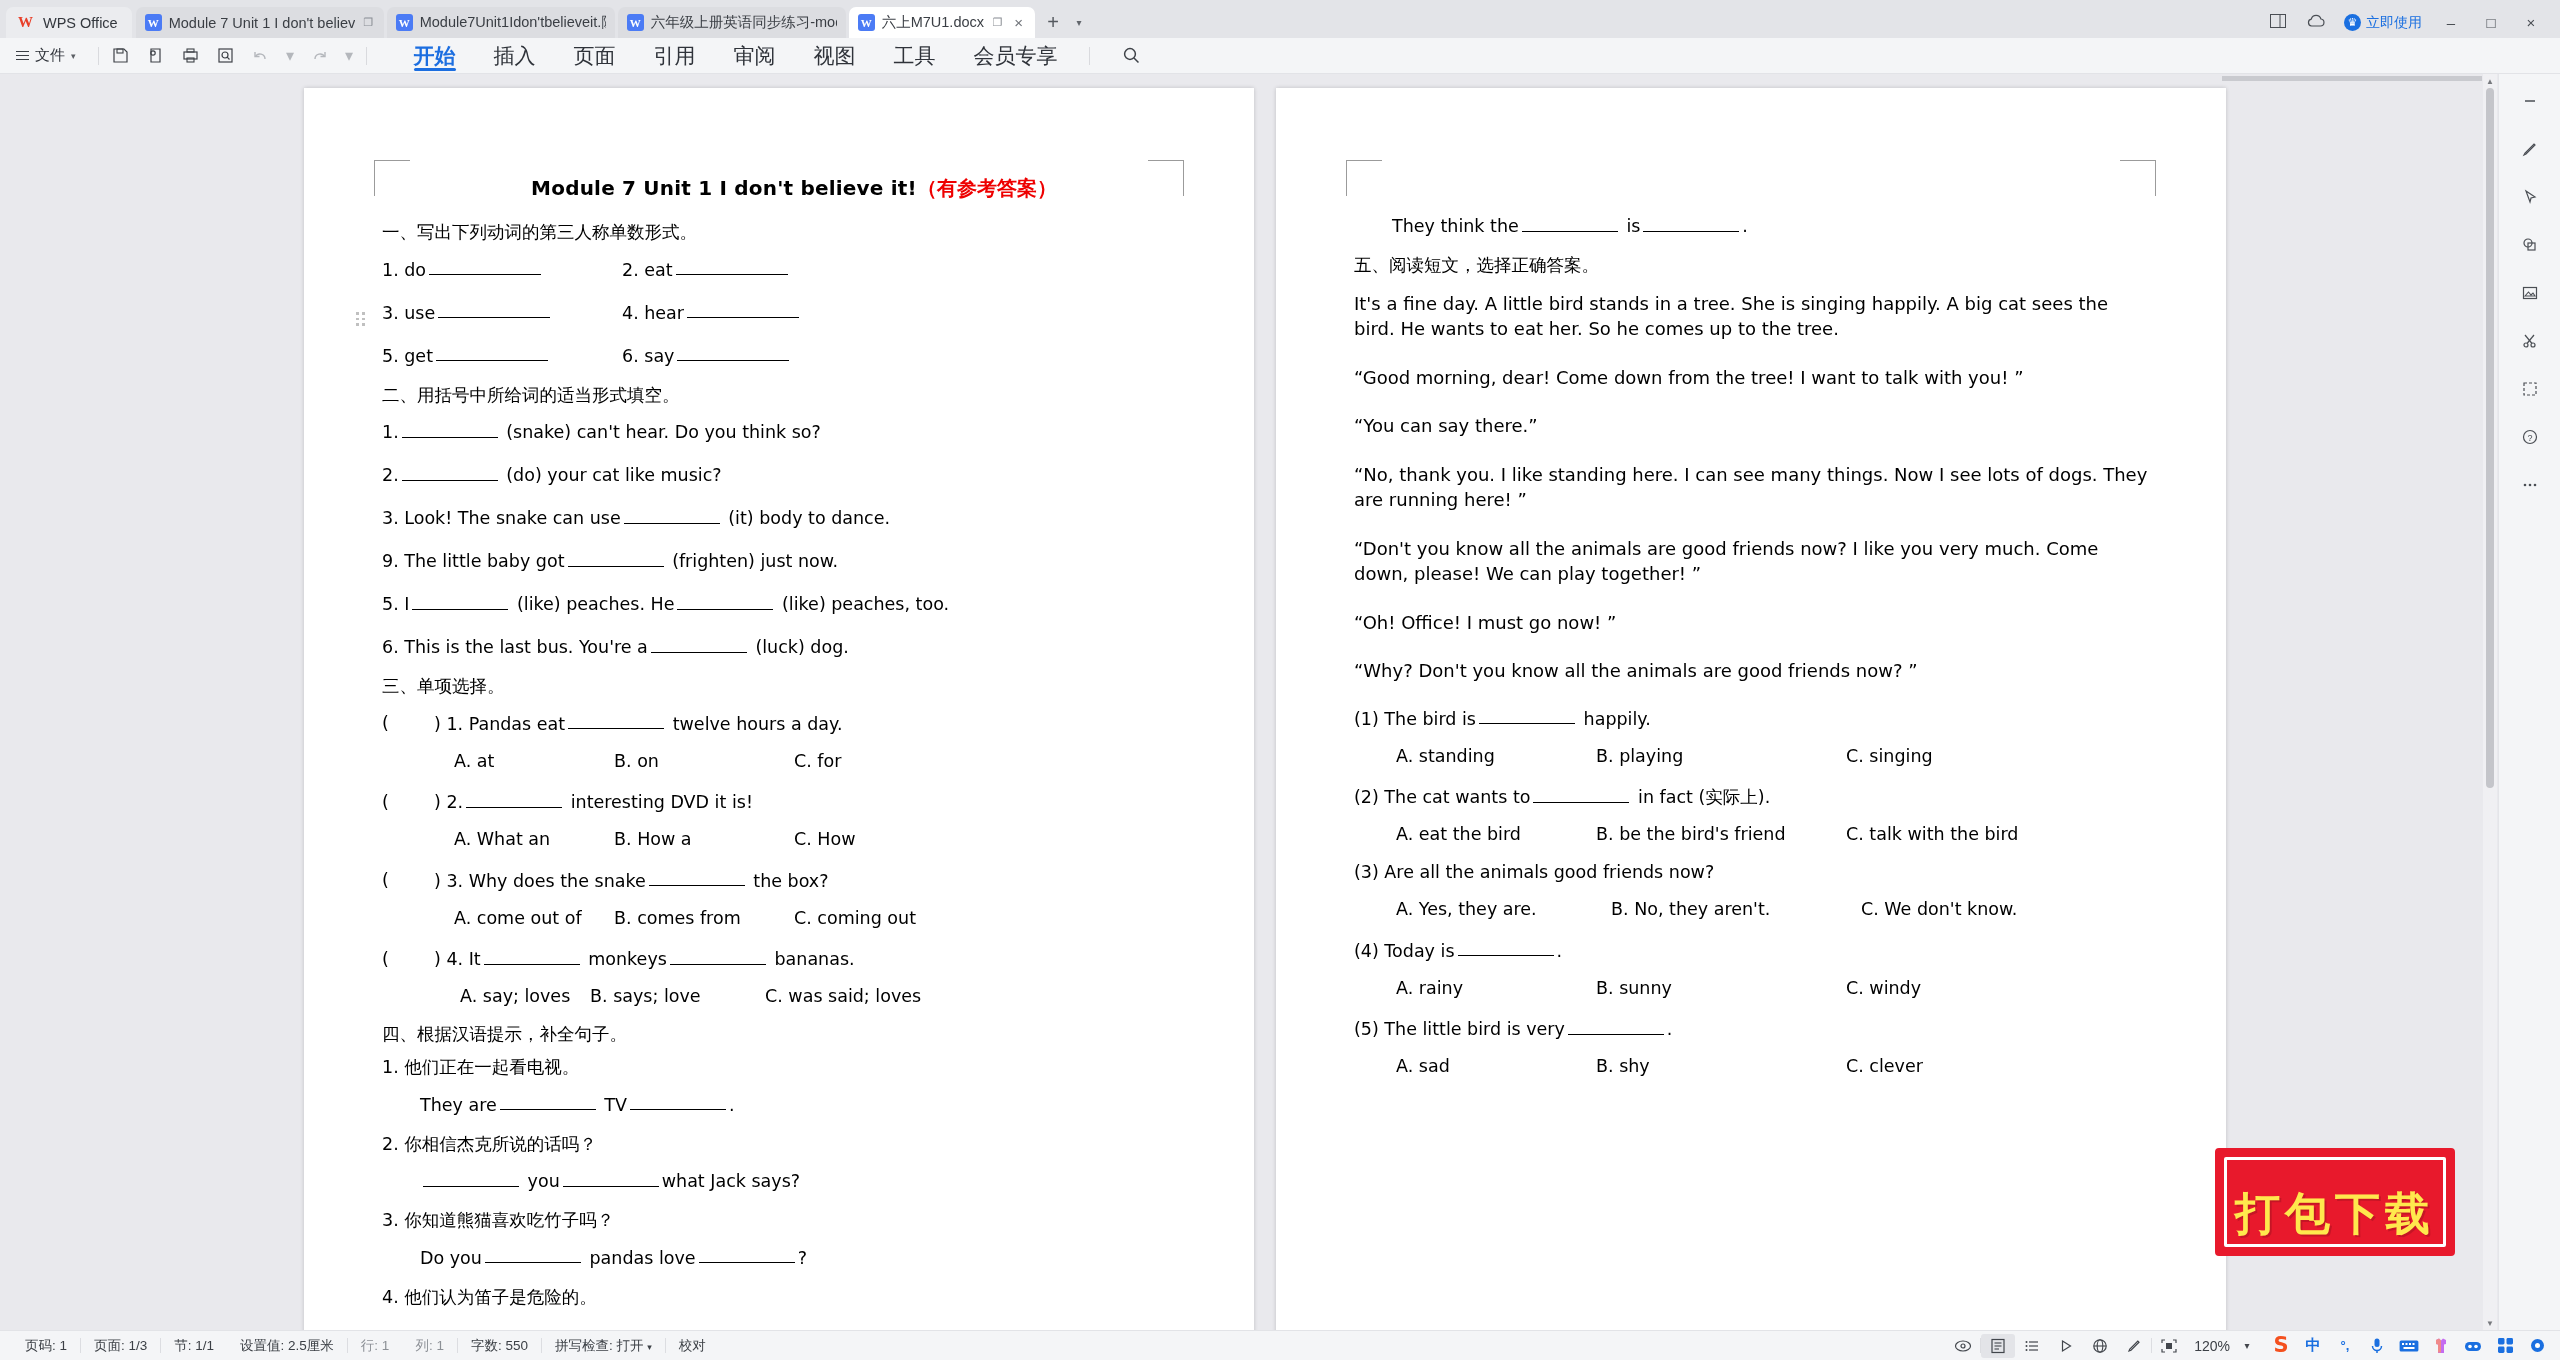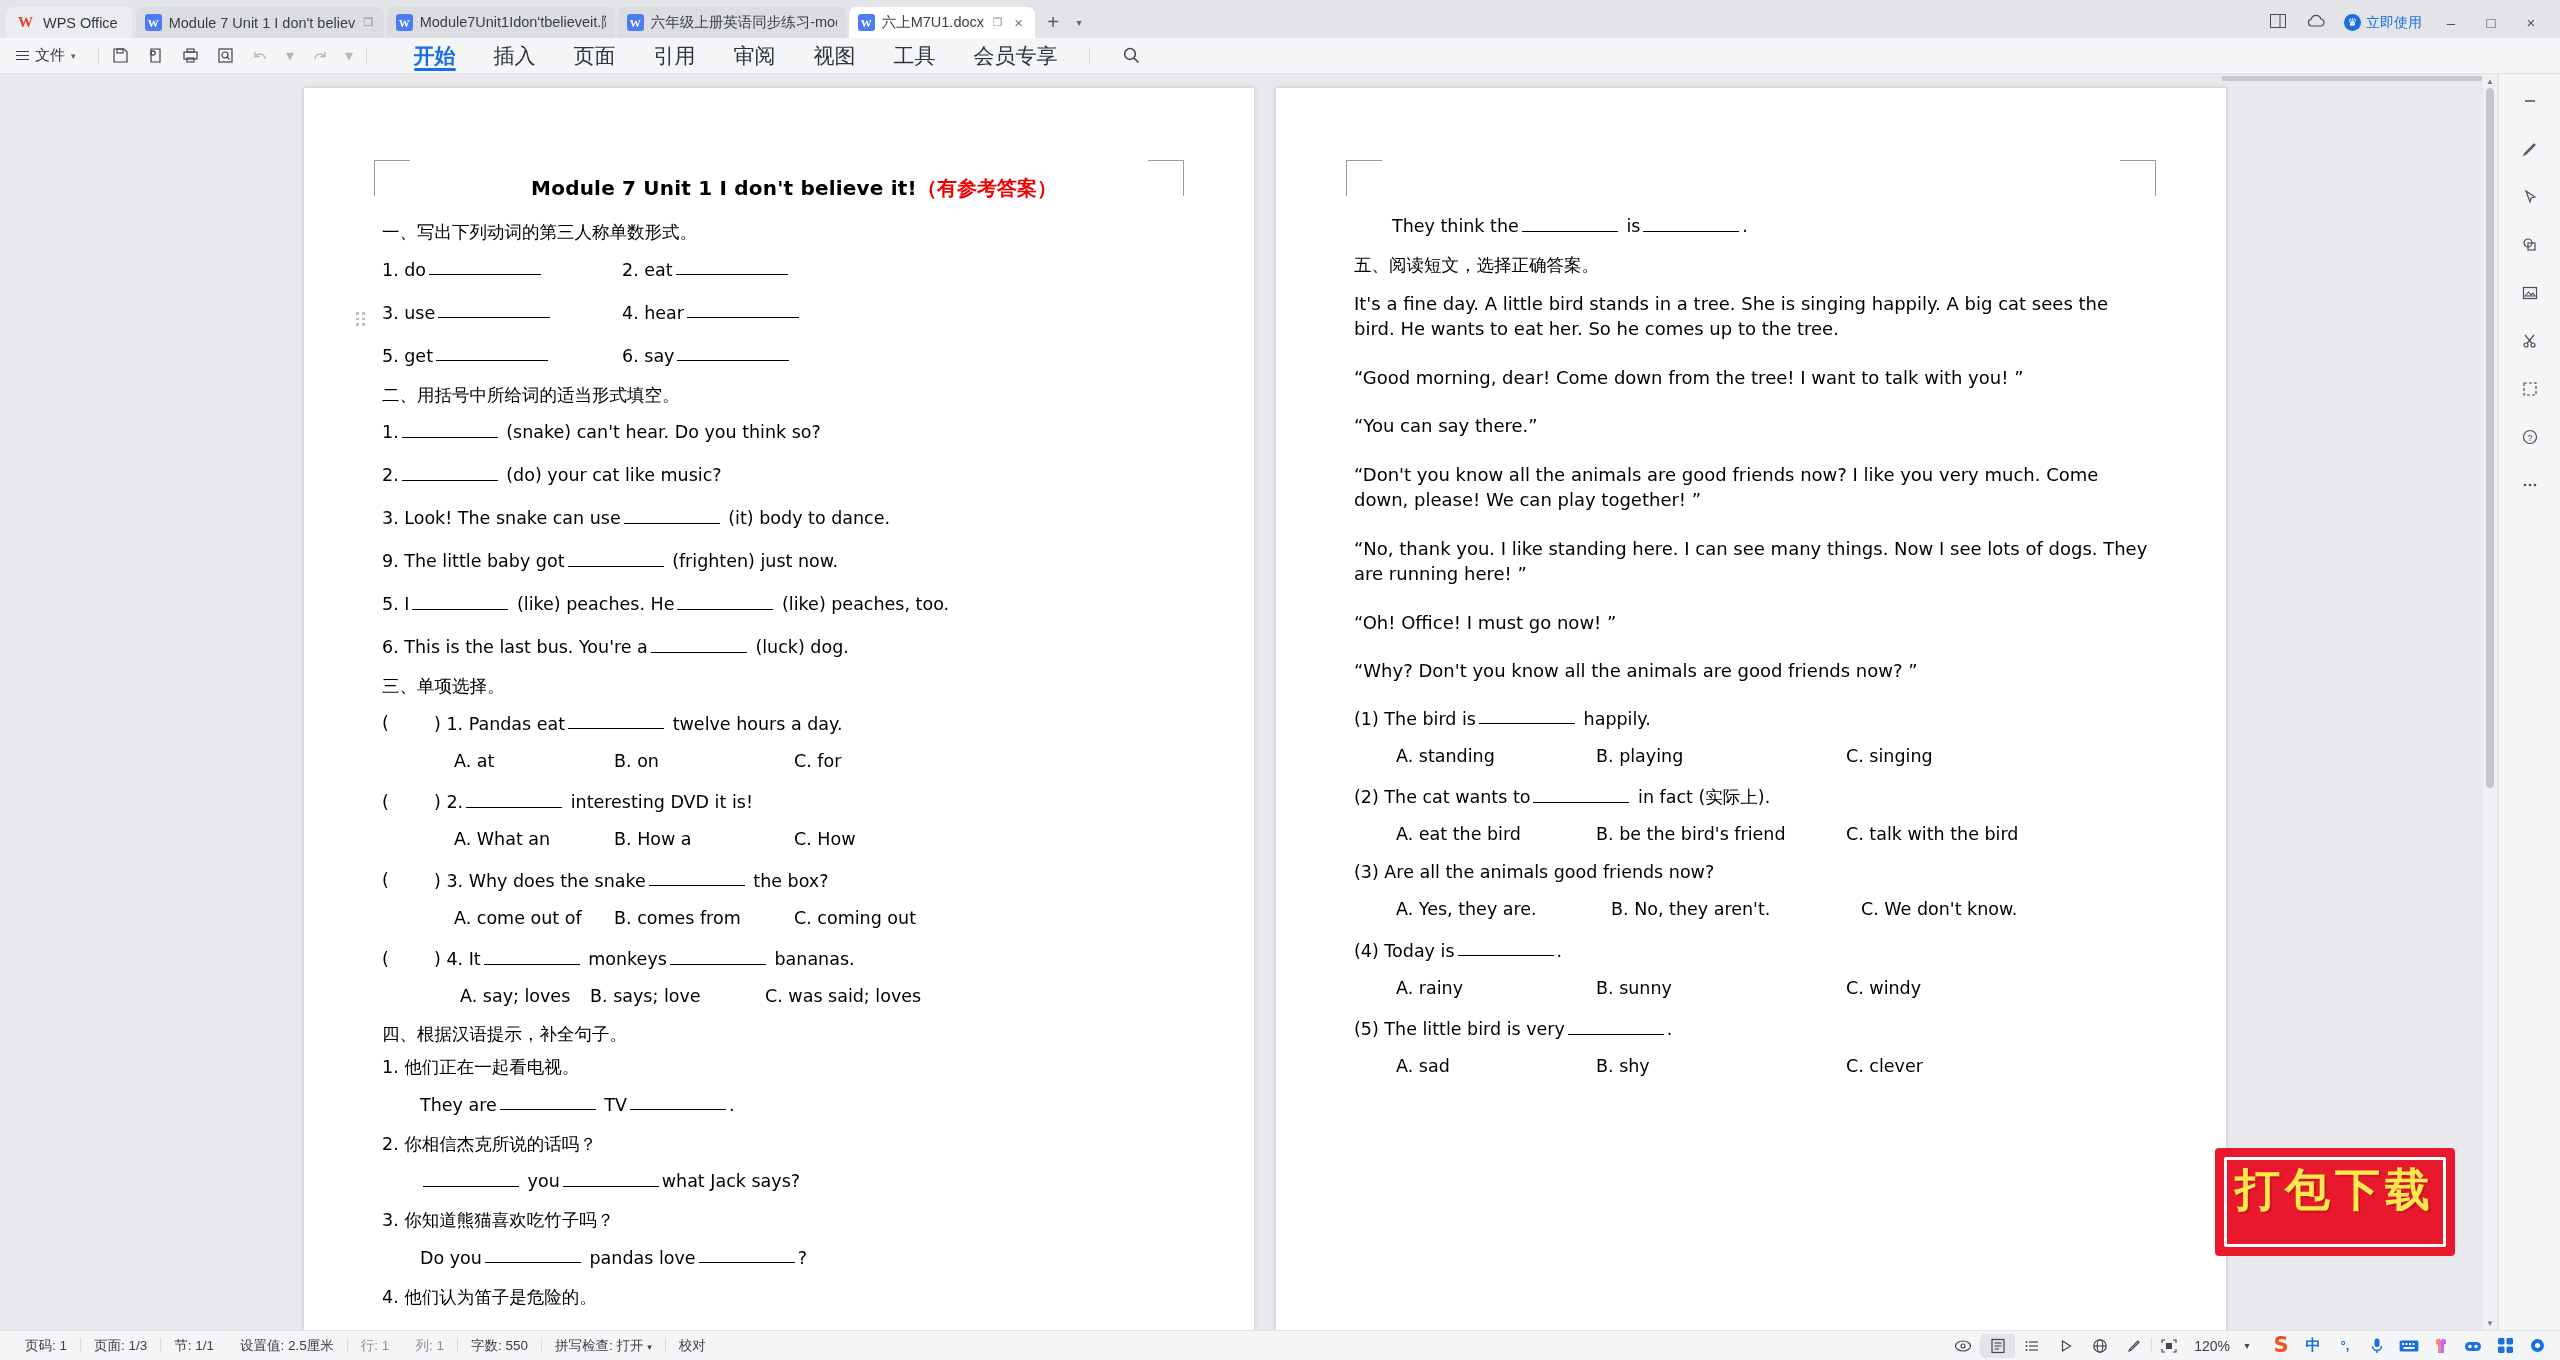--- a/index.html
+++ b/index.html
@@ -246,21 +246,21 @@
     z-index: 6;
   }
   .dl-stamp .outer {
     position:absolute; inset: 0;
     border: 9px solid #e8192c; border-radius: 4px;
     background: #e8192c;
   }
   .dl-stamp .inner {
     position:absolute; inset: 9px;
     border: 3px solid #fff; border-radius: 2px;
-    display:flex; align-items:flex-start; justify-content:center;
+    display:flex; align-items:flex-end; justify-content:center;
   }
   .dl-stamp .txt {
     color: #ffe84d; font-size: 45px; font-weight: bold;
     letter-spacing: 5px; font-family: "DejaVu Sans", sans-serif;
     text-shadow: 2px 2px 0 rgba(0,0,0,.15);
   }
 
   
   .statusbar {
     height: 30px; background: #f4f5f7;
@@ -514,22 +514,22 @@
       <span class="cmark tr"></span>
 
       <div class="doc">
         <div class="q-line indent" style="margin-top:36px"><span>They think the</span><span class="blank b-md"></span> <span>is</span><span class="blank b-md"></span><span>.</span></div>
 
         <div class="sec-head">五、阅读短文，选择正确答案。</div>
 
         <div class="pgph">It's a fine day. A little bird stands in a tree. She is singing happily. A big cat sees the bird. He wants to eat her. So he comes up to the tree.</div>
         <div class="pgph">“Good morning, dear! Come down from the tree! I want to talk with you! ”</div>
         <div class="pgph">“You can say there.”</div>
+        <div class="pgph">“No, thank you. I like standing here. I can see many things. Now I see lots of dogs. They are running here! ”</div>
         <div class="pgph">“Don't you know all the animals are good friends now? I like you very much. Come down, please! We can play together! ”</div>
-        <div class="pgph">“No, thank you. I like standing here. I can see many things. Now I see lots of dogs. They are running here! ”</div>
         <div class="pgph">“Oh! Office! I must go now! ”</div>
         <div class="pgph">“Why? Don't you know all the animals are good friends now? ”</div>
 
         <div class="rq"><span>(1) The bird is</span><span class="blank b-md"></span> <span>happily.</span></div>
         <div class="rq-opts">
             <span class="c1">A. standing</span>
             <span class="c2">B. playing</span>
             <span>C. singing</span>
           </div>
 

